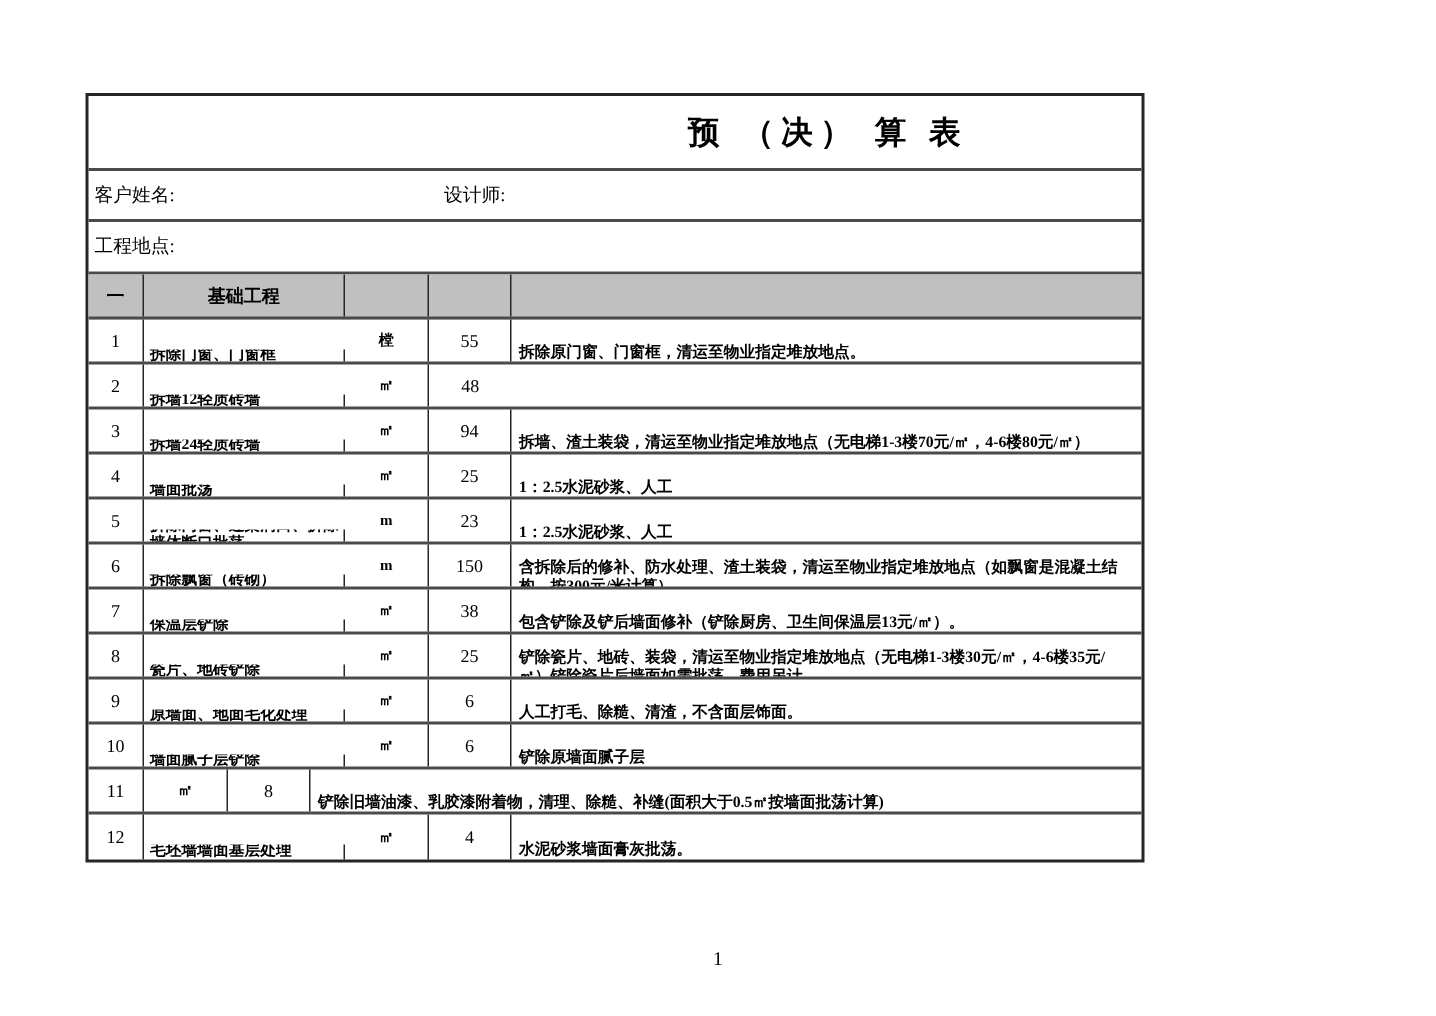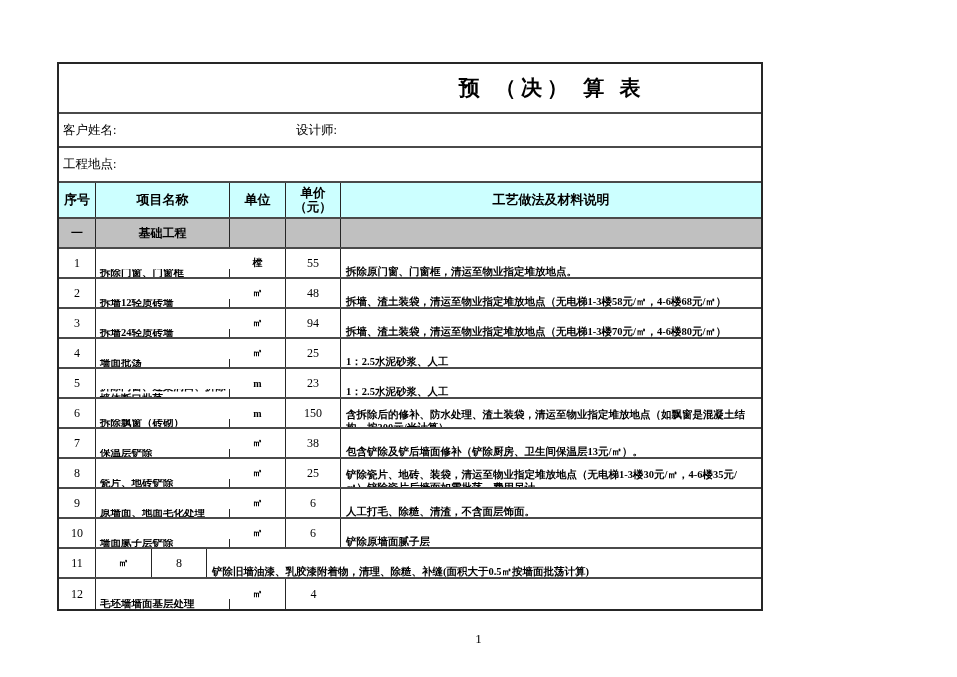--- a/index.html
+++ b/index.html
@@ -56,30 +56,20 @@
 
   <div class="trow info-row">
     <span class="label lbl-customer">客户姓名:</span>
     <span class="label lbl-designer">设计师:</span>
   </div>
 
   <div class="trow info-row r2">
     <span class="label lbl-location">工程地点:</span>
   </div>
 
-  <div class="trow header-row">
-    <div class="cell c-no">序号</div>
-    <div class="cell c-name">项目名称</div>
-    <div class="cell c-unit">单位</div>
-    <div class="cell c-price price-hdr">
-      <div>单价</div>
-      <div>（元）</div>
-    </div>
-    <div class="cell c-desc">工艺做法及材料说明</div>
-  </div>
 
   <div class="trow section-row">
     <div class="cell c-no">一</div>
     <div class="cell c-name">基础工程</div>
     <div class="cell c-unit"></div>
     <div class="cell c-price"></div>
     <div class="cell c-desc"></div>
   </div>
 
   <div class="trow data-row">
@@ -88,21 +78,20 @@
     <div class="cell c-unit">樘</div>
     <div class="cell c-price">55</div>
     <div class="cell c-desc">拆除原门窗、门窗框，清运至物业指定堆放地点。</div>
   </div>
 
   <div class="trow data-row">
     <div class="cell c-no">2</div>
     <div class="cell c-name">拆墙12轻质砖墙</div>
     <div class="cell c-unit">㎡</div>
     <div class="cell c-price">48</div>
-    <div class="cell c-desc">拆墙、渣土装袋，清运至物业指定堆放地点（无电梯1-3楼58元/㎡，4-6楼68元/㎡）</div>
   </div>
 
   <div class="trow data-row">
     <div class="cell c-no">3</div>
     <div class="cell c-name">拆墙24轻质砖墙</div>
     <div class="cell c-unit">㎡</div>
     <div class="cell c-price">94</div>
     <div class="cell c-desc">拆墙、渣土装袋，清运至物业指定堆放地点（无电梯1-3楼70元/㎡，4-6楼80元/㎡）</div>
   </div>
 
@@ -167,17 +156,18 @@
     <div class="cell c-unit">㎡</div>
     <div class="cell c-price">8</div>
     <div class="cell c-desc">铲除旧墙油漆、乳胶漆附着物，清理、除糙、补缝(面积大于0.5㎡按墙面批荡计算)</div>
   </div>
 
   <div class="trow data-row">
     <div class="cell c-no">12</div>
     <div class="cell c-name">毛坯墙墙面基层处理</div>
     <div class="cell c-unit">㎡</div>
     <div class="cell c-price">4</div>
+    <div class="cell c-desc">水泥砂浆墙面膏灰批荡。</div>
   </div>
 
 </div>
 
 <div class="page-number">1</div>
 
 </body></html>

